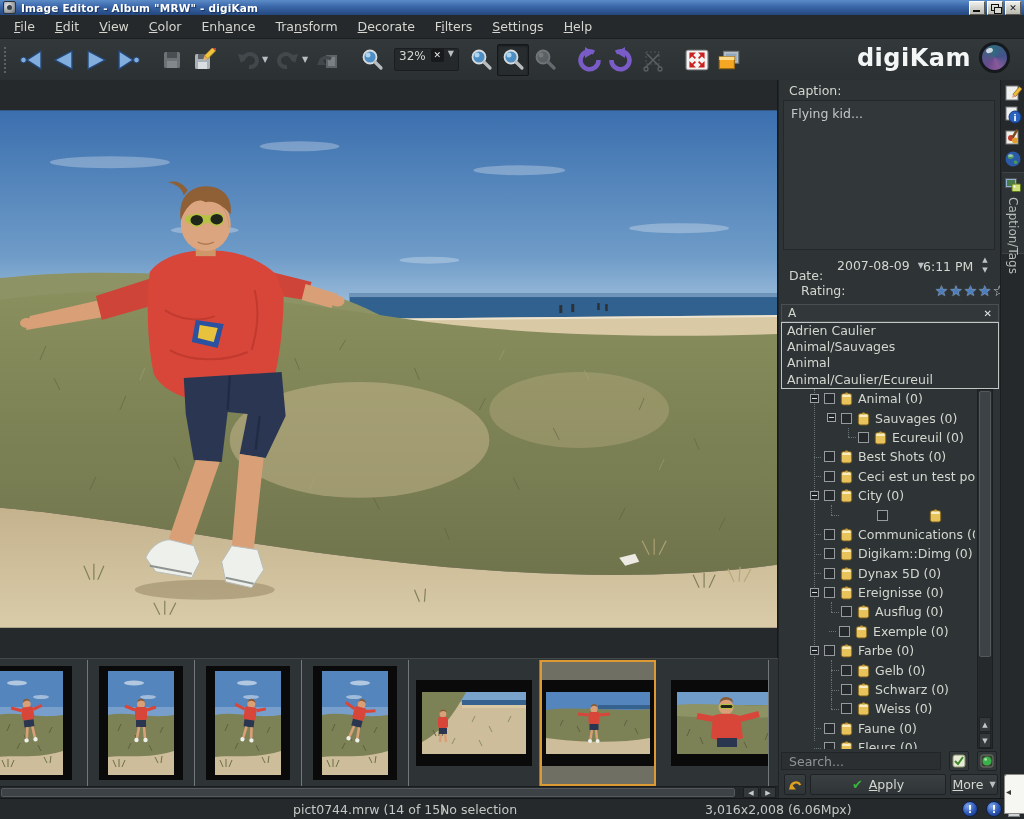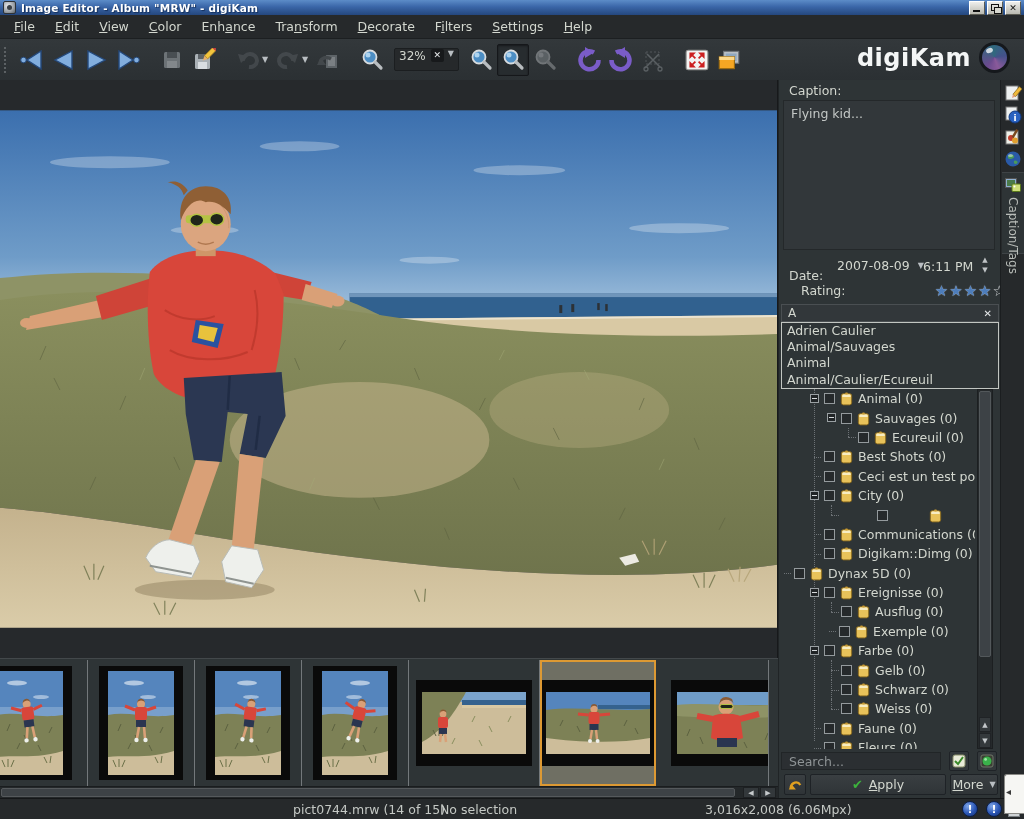--- a/index.html
+++ b/index.html
@@ -796,21 +796,21 @@
           <span class="cb"></span>
           <span class="tag-ic">
             <svg width="15" height="15" viewBox="0 0 16 16">
               <path d="M2.5 5 Q2.5 2.8 4.8 2.8 L11.2 2.8 Q13.5 2.8 13.5 5 L13.5 12.6 Q13.5 14.8 11.2 14.8 L4.8 14.8 Q2.5 14.8 2.5 12.6 Z" fill="#e8c25a" stroke="#8a6a1f"></path>
               <path d="M3.5 5.2 Q3.5 3.8 5 3.8 L11 3.8 Q12.5 3.8 12.5 5.2 L12.5 6.5 L3.5 6.5 Z" fill="#f7ecc2"></path>
               <rect x="6.5" y="1.6" width="3" height="2" rx="1" fill="#c79a34"></rect>
             </svg>
           </span>
           <span class="tlabel">Digikam::Dimg (0)</span>
         </div>
-        <div class="trow" style=" align-items: center;">
+        <div class="trow" style="padding-left: 30px; align-items: center;">
           <span class="tick"></span>
           <span class="cb"></span>
           <span class="tag-ic">
             <svg width="15" height="15" viewBox="0 0 16 16">
               <path d="M2.5 5 Q2.5 2.8 4.8 2.8 L11.2 2.8 Q13.5 2.8 13.5 5 L13.5 12.6 Q13.5 14.8 11.2 14.8 L4.8 14.8 Q2.5 14.8 2.5 12.6 Z" fill="#e8c25a" stroke="#8a6a1f"></path>
               <path d="M3.5 5.2 Q3.5 3.8 5 3.8 L11 3.8 Q12.5 3.8 12.5 5.2 L12.5 6.5 L3.5 6.5 Z" fill="#f7ecc2"></path>
               <rect x="6.5" y="1.6" width="3" height="2" rx="1" fill="#c79a34"></rect>
             </svg>
           </span>
           <span class="tlabel">Dynax 5D (0)</span>

